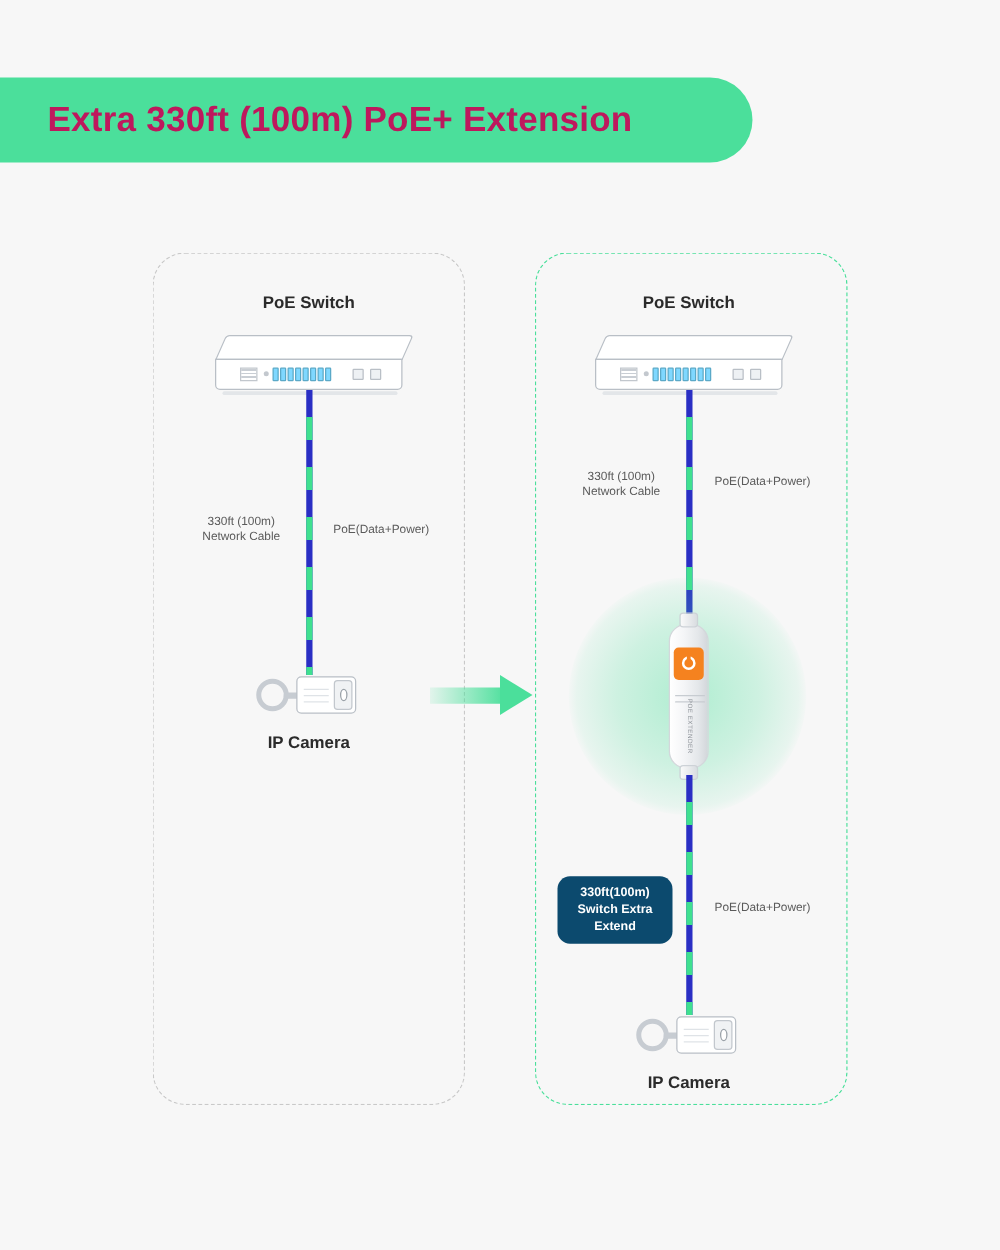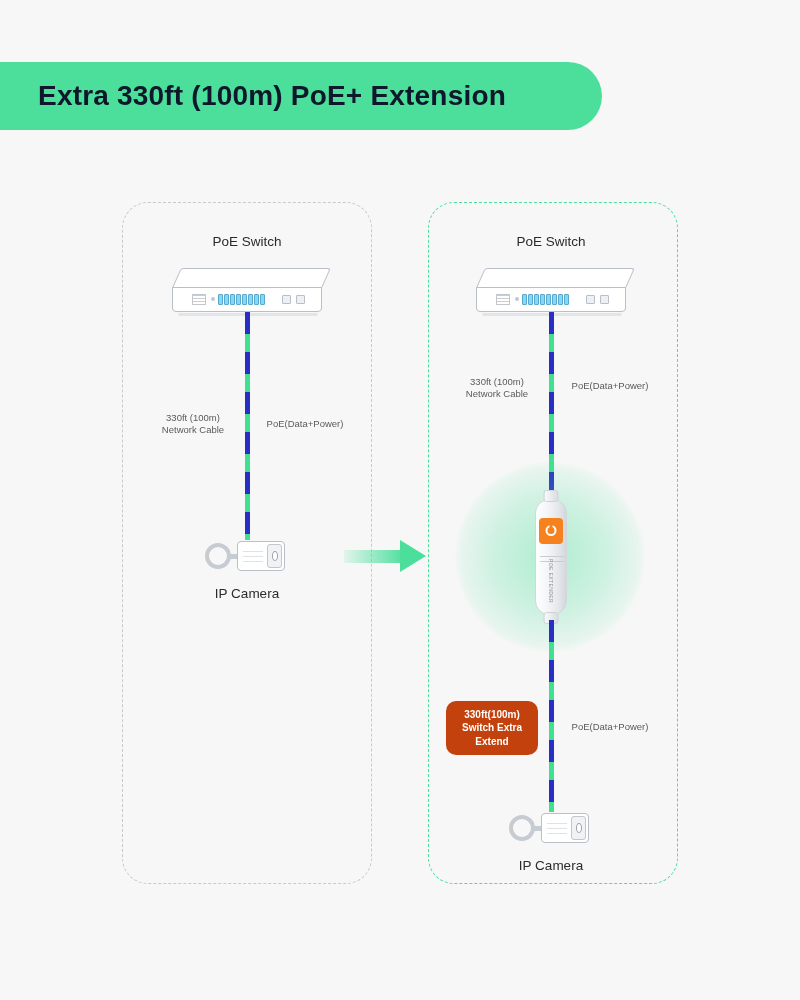--- a/index.html
+++ b/index.html
@@ -17,21 +17,21 @@
     position:absolute;
     left:0; top:62px;
     width:602px; height:68px;
     background:#4bdf9b;
     border-top-right-radius:34px;
     border-bottom-right-radius:34px;
     display:flex;
     align-items:center;
   }
   .banner-title {
-    color:#0f172a;
+    color:#be185d;
     font-size:28px;
     font-weight:bold;
     letter-spacing:0.2px;
     margin-left:38px;
     white-space:nowrap;
   }
 
   
   .panel {
     position:absolute;
@@ -51,21 +51,21 @@
 
   
   .lbl {
     position:absolute;
     text-align:center;
     color:#2b2b2b;
     white-space:nowrap;
   }
   .device-label {
     font-size:13.5px;
-    font-weight:normal;
+    font-weight:bold;
     transform:translateX(-50%);
   }
   .cable-label {
     font-size:9.5px;
     color:#5a5a5a;
     line-height:1.25;
     transform:translateX(-50%);
   }
 
   
@@ -196,21 +196,21 @@
   .ext-text {
     position:absolute; left:50%; top:78px;
     transform:translateX(-50%) rotate(90deg);
     font-size:5px; color:#8d9298; letter-spacing:0.4px; white-space:nowrap;
   }
 
   
   .badge {
     position:absolute;
     width:92px; height:54px;
-    background:#c2410c;
+    background:#0c4a6e;
     border-radius:10px;
     color:#ffffff;
     font-size:10px;
     font-weight:bold;
     line-height:1.35;
     display:flex;
     align-items:center;
     justify-content:center;
     text-align:center;
   }

